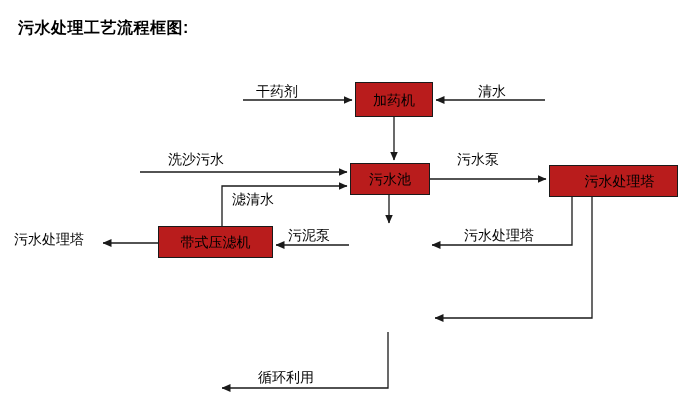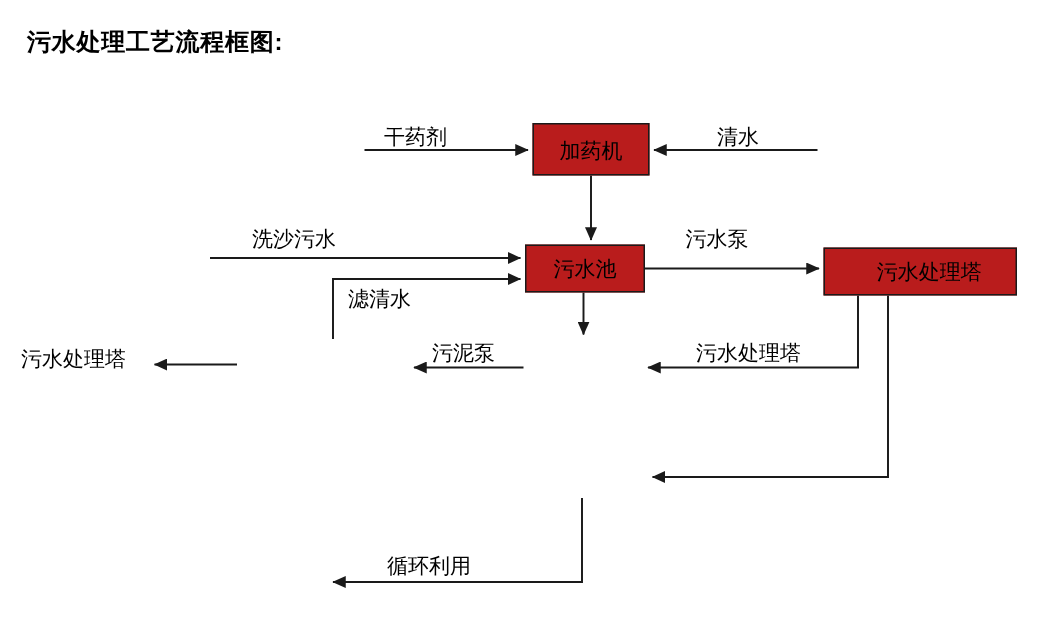--- a/index.html
+++ b/index.html
@@ -112,20 +112,23 @@
   </div>
 
   <div class="node" style="left:350px; top:163px; width:80px; height:32px;">
     <span>污水池</span>
   </div>
 
   <div class="node" style="left:549px; top:165px; width:129px; height:32px;padding-left:12px;">
     <span>污水处理塔</span>
   </div>
 
+  <div class="node" style="left:158px; top:226px; width:115px; height:32px;">
+    <span>带式压滤机</span>
+  </div>
 
 
 
   <div class="edge-label" style="left:256px; top:84px;">干药剂</div>
 
   <div class="edge-label" style="left:478px; top:84px;">清水</div>
 
   <div class="edge-label" style="left:168px; top:152px;">洗沙污水</div>
 
   <div class="edge-label" style="left:232px; top:192px;">滤清水</div>

